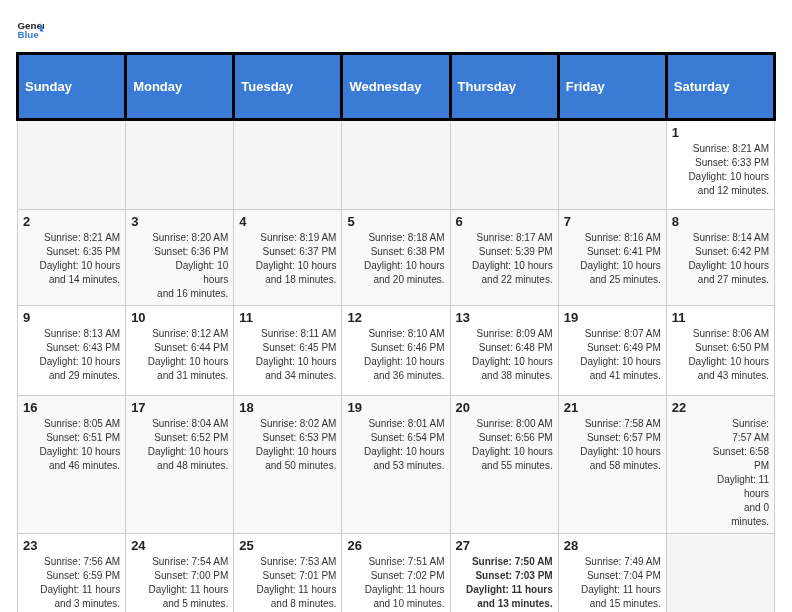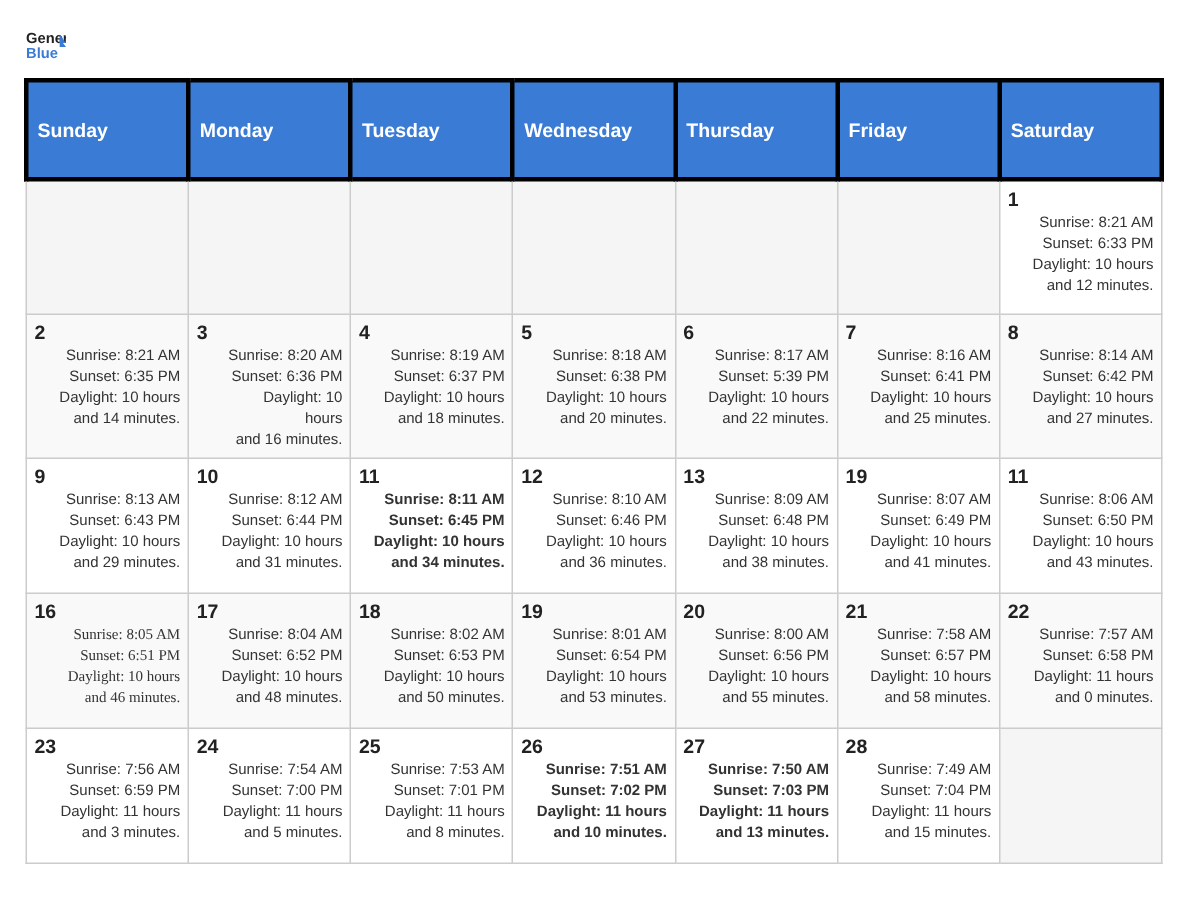--- a/index.html
+++ b/index.html
@@ -191,21 +191,21 @@
         </td>
         <td>
           <span class="day-num">10</span>
           <div class="day-info" style="white-space: pre-line;">Sunrise: 8:12 AM
 Sunset: 6:44 PM
 Daylight: 10 hours
 and 31 minutes.</div>
         </td>
         <td>
           <span class="day-num">11</span>
-          <div class="day-info" style="white-space: pre-line; font-weight: bold;">Sunrise: 8:11 AM
+          <div class="day-info" style="white-space: pre-line;">Sunrise: 8:11 AM
 Sunset: 6:45 PM
 Daylight: 10 hours
 and 34 minutes.</div>
         </td>
         <td>
           <span class="day-num">12</span>
           <div class="day-info" style="white-space: pre-line;">Sunrise: 8:10 AM
 Sunset: 6:46 PM
 Daylight: 10 hours
 and 36 minutes.</div>
@@ -228,21 +228,21 @@
           <span class="day-num">11</span>
           <div class="day-info" style="white-space: pre-line;">Sunrise: 8:06 AM
 Sunset: 6:50 PM
 Daylight: 10 hours
 and 43 minutes.</div>
         </td>
       </tr>
       <tr>
         <td>
           <span class="day-num">16</span>
-          <div class="day-info" style="white-space: pre-line; font-family: Liberation Serif, serif;">Sunrise: 8:05 AM
+          <div class="day-info" style="white-space: pre-line;">Sunrise: 8:05 AM
 Sunset: 6:51 PM
 Daylight: 10 hours
 and 46 minutes.</div>
         </td>
         <td>
           <span class="day-num">17</span>
           <div class="day-info" style="white-space: pre-line;">Sunrise: 8:04 AM
 Sunset: 6:52 PM
 Daylight: 10 hours
 and 48 minutes.</div>
@@ -270,21 +270,21 @@
         </td>
         <td>
           <span class="day-num">21</span>
           <div class="day-info" style="white-space: pre-line;">Sunrise: 7:58 AM
 Sunset: 6:57 PM
 Daylight: 10 hours
 and 58 minutes.</div>
         </td>
         <td>
           <span class="day-num">22</span>
-          <div class="day-info" style="white-space: pre-line;">Sunrise: 7:57 AM
+          <div class="day-info" style="white-space: pre-line; margin-left: 40px;">Sunrise: 7:57 AM
 Sunset: 6:58 PM
 Daylight: 11 hours
 and 0 minutes.</div>
         </td>
       </tr>
       <tr>
         <td>
           <span class="day-num">23</span>
           <div class="day-info" style="white-space: pre-line;">Sunrise: 7:56 AM
 Sunset: 6:59 PM
@@ -300,21 +300,21 @@
         </td>
         <td>
           <span class="day-num">25</span>
           <div class="day-info" style="white-space: pre-line;">Sunrise: 7:53 AM
 Sunset: 7:01 PM
 Daylight: 11 hours
 and 8 minutes.</div>
         </td>
         <td>
           <span class="day-num">26</span>
-          <div class="day-info" style="white-space: pre-line; font-weight: bold;">Sunrise: 7:51 AM
+          <div class="day-info" style="white-space: pre-line;">Sunrise: 7:51 AM
 Sunset: 7:02 PM
 Daylight: 11 hours
 and 10 minutes.</div>
         </td>
         <td>
           <span class="day-num">27</span>
           <div class="day-info" style="white-space: pre-line; font-weight: bold;">Sunrise: 7:50 AM
 Sunset: 7:03 PM
 Daylight: 11 hours
 and 13 minutes.</div>

